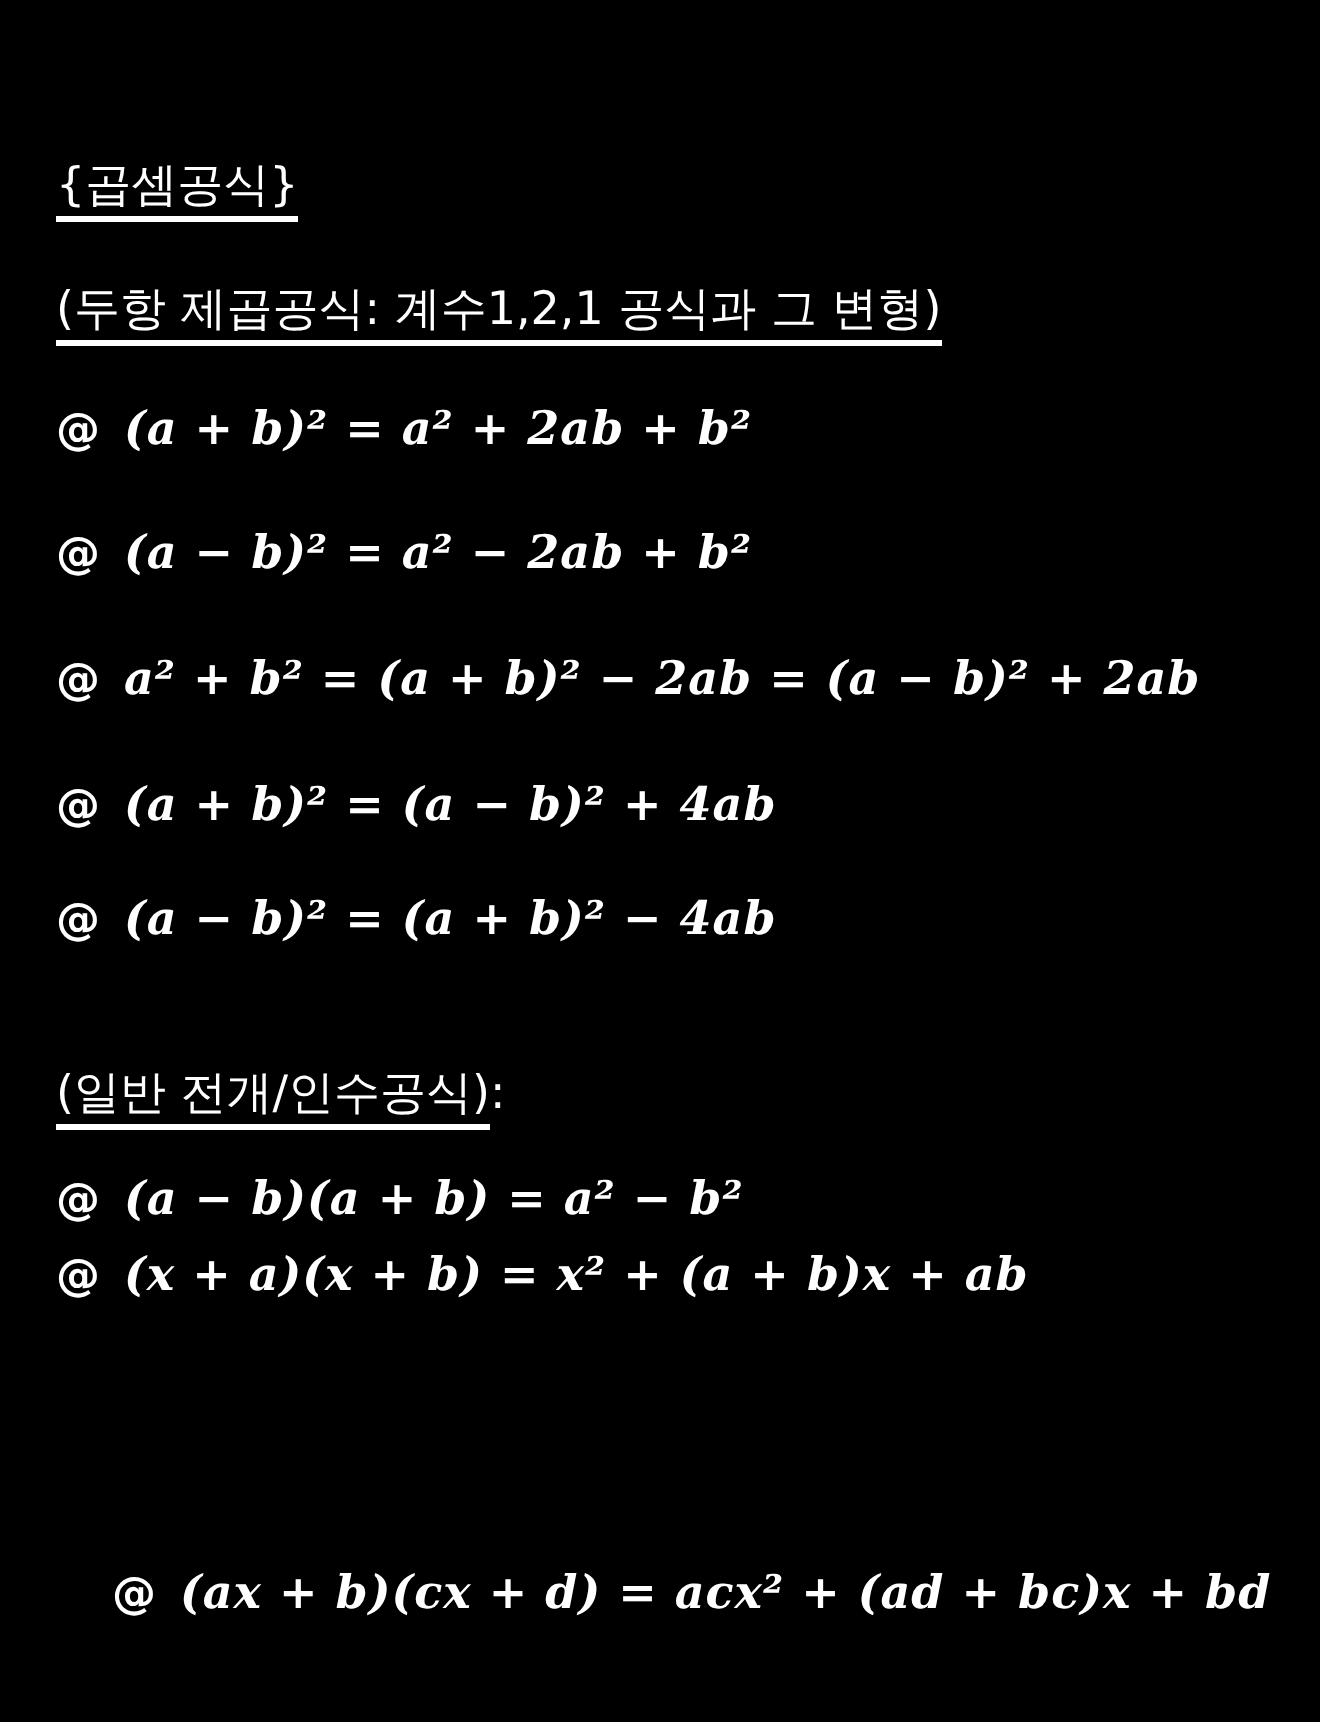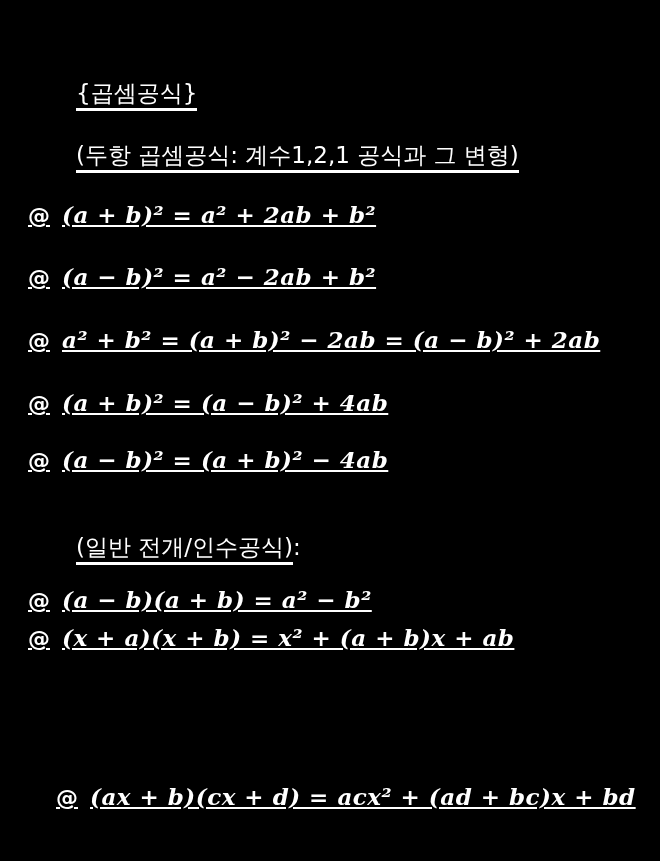--- a/index.html
+++ b/index.html
@@ -23,36 +23,34 @@
     }
     .heading {
       position: absolute;
       left: 28px;
       font-family: "DejaVu Sans", "Liberation Sans", sans-serif;
       font-size: 23px;
       line-height: 30px;
       color: #ffffff;
       white-space: nowrap;
       letter-spacing: 0px;
-      margin-left: 48px;
     }
     .heading .ul {
       border-bottom: 3px solid #ffffff;
       padding-bottom: 2px;
     }
     .formula {
       position: absolute;
       left: 28px;
       font-family: "DejaVu Serif", "Liberation Serif", serif;
       font-size: 23px;
       line-height: 30px;
       color: #ffffff;
       white-space: nowrap;
       font-weight: bold;
-      text-decoration: underline;
     }
     .formula .at {
       font-family: "DejaVu Sans", "Liberation Sans", sans-serif;
       font-weight: bold;
       font-size: 22px;
       margin-right: 12px;
     }
     .formula .expr {
       font-style: italic;
       letter-spacing: 0.5px;
@@ -61,21 +59,21 @@
 </head>
 <body>
 
 <div class="page">
 
   <div class="heading" style="top:78px;">
     <span class="ul">{곱셈공식}</span><span></span>
   </div>
 
   <div class="heading" style="top:140px;">
-    <span class="ul">(두항 곱셈공식: 계수1,2,1 공식과 그 변형)</span><span></span>
+    <span class="ul">(두항 제곱공식: 계수1,2,1 공식과 그 변형)</span><span></span>
   </div>
 
   <div class="formula" style="top:200px;">
     <span class="at">@</span><span class="expr">(a + b)² = a² + 2ab + b²</span>
   </div>
   <div class="formula" style="top:262px;">
     <span class="at">@</span><span class="expr">(a − b)² = a² − 2ab + b²</span>
   </div>
   <div class="formula" style="top:325px;">
     <span class="at">@</span><span class="expr">a² + b² = (a + b)² − 2ab = (a − b)² + 2ab</span>

